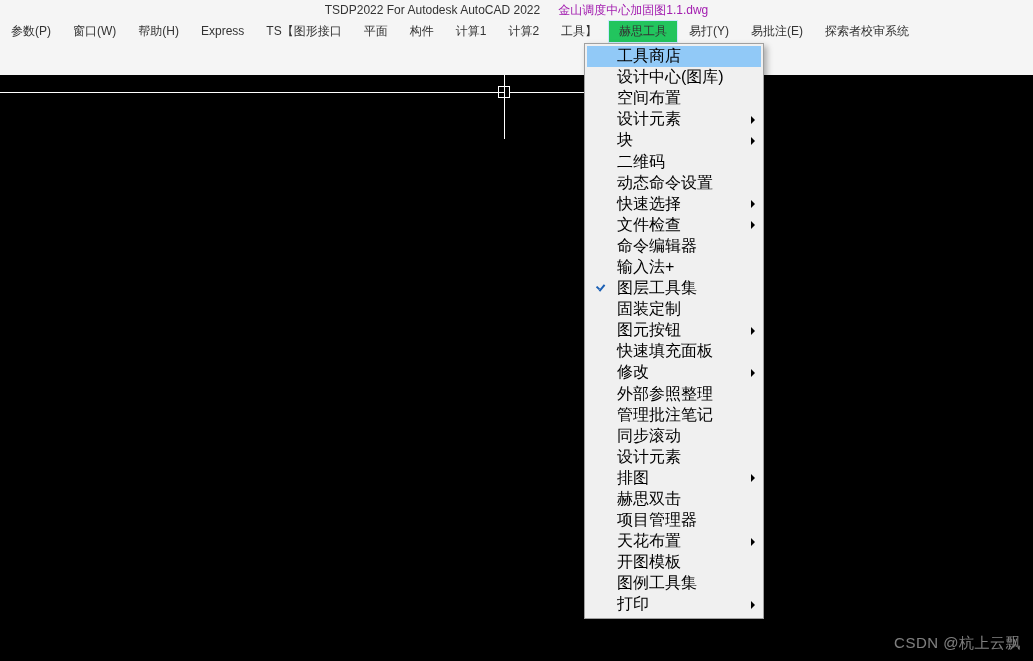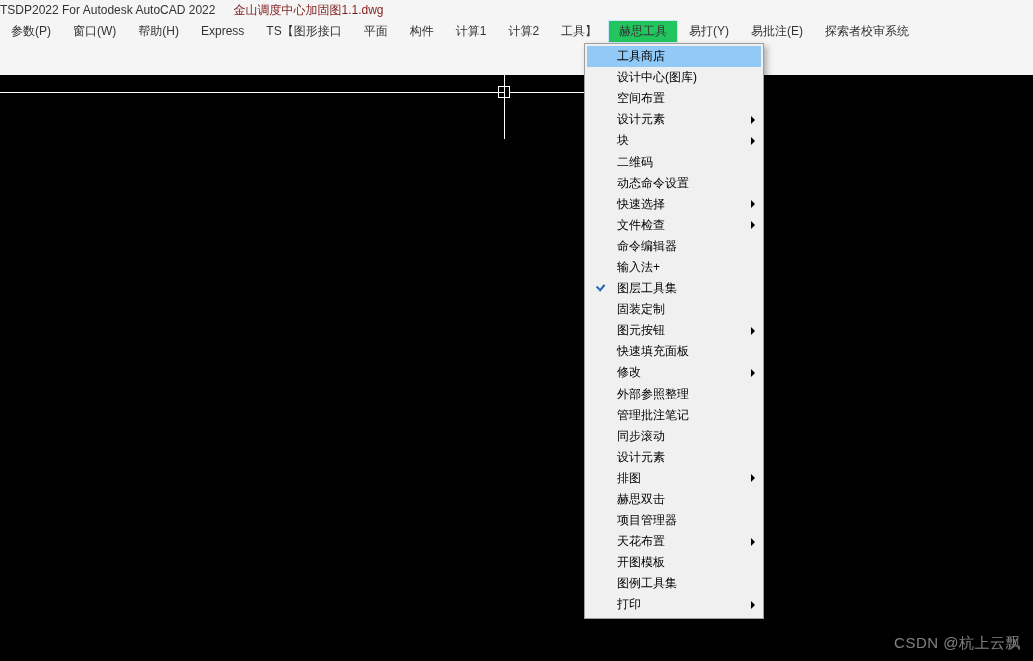--- a/index.html
+++ b/index.html
@@ -1,36 +1,36 @@
 <!DOCTYPE html>
 <html><head>
   <meta charset="utf-8">
   <style>
     * { box-sizing: border-box; margin: 0; padding: 0; font-family: "Microsoft YaHei", "Segoe UI", sans-serif; }
     body { width: 1033px; height: 661px; background: #f0f0f0; overflow: hidden; position: relative; }
-    .title-bar { height: 20px; background: #f5f5f5; display: flex; align-items: center; font-size: 12px; color: #333; gap: 18px; }
-    .title-bar .doc { color: #7f1d1d; }
+    .title-bar { height: 20px; background: #f5f5f5; display: flex; align-items: center; justify-content: center; font-size: 12px; color: #333; gap: 18px; }
+    .title-bar .doc { color: #a21caf; }
     .menu-bar { height: 22px; background: #f5f5f5; display: flex; align-items: center; font-size: 12px; color: #333; padding-left: 0; gap: 0; }
     .menu-item { padding: 2px 10px; cursor: pointer; border: 1px solid transparent; white-space: nowrap; }
     .menu-item.active { background: #22c55e; border: 1px solid #cce8ff; }
     .toolbar-row { height: 33px; background: #f5f5f5; display: flex; align-items: center; border-top: 1px solid #d8d8d8; border-bottom: 1px solid #d8d8d8; font-size: 12px; padding: 0 3px; gap: 3px; }
     .tb-btn { width: 24px; height: 24px; border: 1px solid transparent; display: flex; align-items: center; justify-content: center; cursor: pointer; position: relative; }
     .tb-btn.dd::after { content:''; position:absolute; right:2px; bottom:2px; border-left:3px solid transparent; border-right:3px solid transparent; border-top:3px solid #555;}
     .sep { width: 1px; height: 22px; background: #ccc; margin: 0 2px; }
     .combo { height: 22px; border: 1px solid #808080; background: #fff; display: flex; align-items: center; font-size: 12px; padding: 0 4px; gap: 5px; cursor: pointer; position: relative; }
     .combo .dd { margin-left: auto; border-left: 4px solid transparent; border-right: 4px solid transparent; border-top: 5px solid #555; }
     .combo.bycolor { background:#ededed; color:#8a8a8a; }
     .line-sample { width: 70px; height: 0; border-top: 1.5px solid #000; }
     .swatch { width: 14px; height: 14px; border: 1px solid #888; background: #fff; }
     .canvas { position: absolute; left: 0; right: 0; top: 75px; bottom: 0; background: #000; }
     .cursor-v { position:absolute; left:504px; top:0; width:1px; height:64px; background:#fff;}
     .cursor-h { position:absolute; left:0; top:17px; width:504px; height:1px; background:#fff;}
     .pickbox { position:absolute; left:498px; top:11px; width:12px; height:12px; border:1px solid #fff;}
     .cursor-h2 { position:absolute; left:510px; top:17px; width:75px; height:1px; background:#fff;}
-    .dropdown { position: absolute; left: 584px; top: 43px; width: 180px; background: #f0f0f0; border: 1px solid #a0a0a0; box-shadow: 3px 3px 6px rgba(0,0,0,0.3); font-size: 12px; color: #000; z-index: 10; padding: 2px; }
+    .dropdown { position: absolute; left: 584px; top: 43px; width: 180px; background: #f0f0f0; border: 1px solid #a0a0a0; box-shadow: 3px 3px 6px rgba(0,0,0,0.3); font-size: 16px; color: #000; z-index: 10; padding: 2px; }
     .dd-item { height: 21.1px; display: flex; align-items: center; padding-left: 30px; padding-right: 16px; position: relative; cursor: pointer; }
     .dd-item.hl { background: #91c9f7; }
     .dd-item .arrow { position: absolute; right: 6px; top: 50%; margin-top: -4px; border-top: 4px solid transparent; border-bottom: 4px solid transparent; border-left: 4px solid #000; }
     .dd-item .check { position: absolute; left: 8px; top: 50%; transform: translateY(-50%); width: 12px; height: 12px; }
     .dd-item .check::before { content:''; position:absolute; left:1px; top:4px; width:4px; height:2px; background:#1a5fb4; transform:rotate(45deg);}
     .dd-item .check::after { content:''; position:absolute; left:3px; top:4px; width:8px; height:2px; background:#1a5fb4; transform:rotate(-50deg);}
     .watermark { position: absolute; right: 12px; bottom: 8px; font-size: 15px; color: rgba(230,230,230,0.55); z-index:5; letter-spacing: 0.5px;}
     svg { display:block; }
   </style>
 </head>

